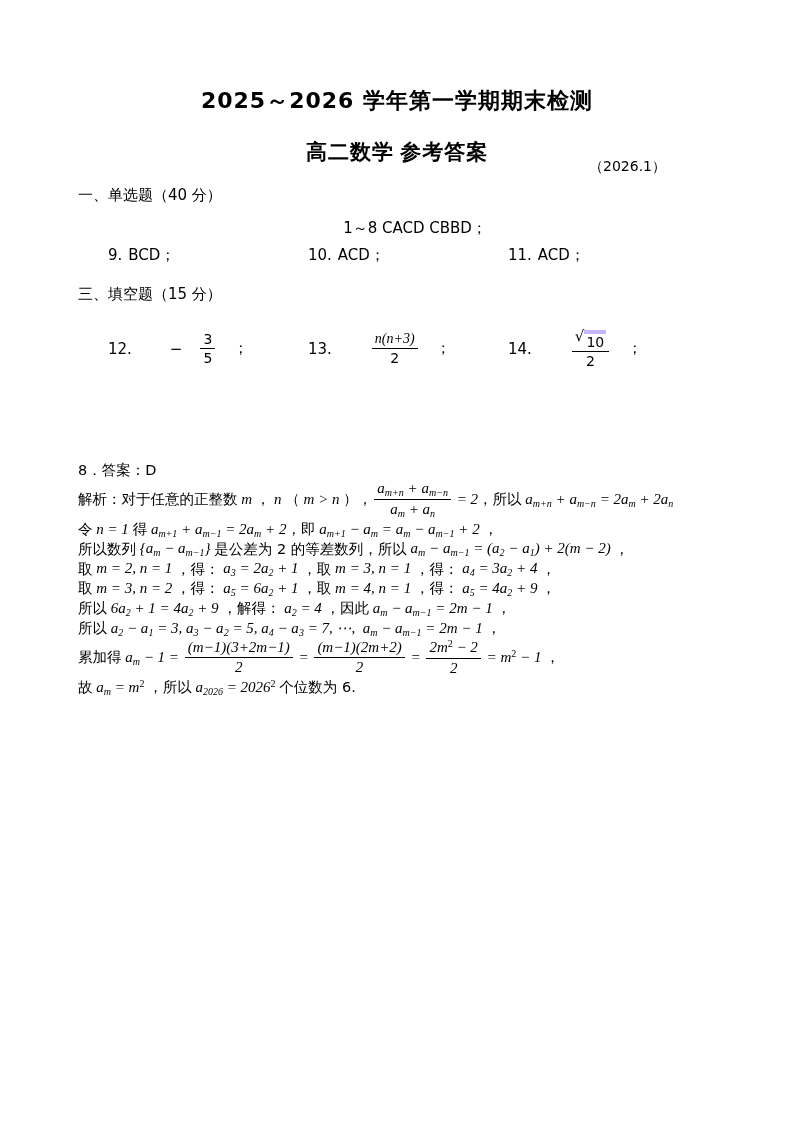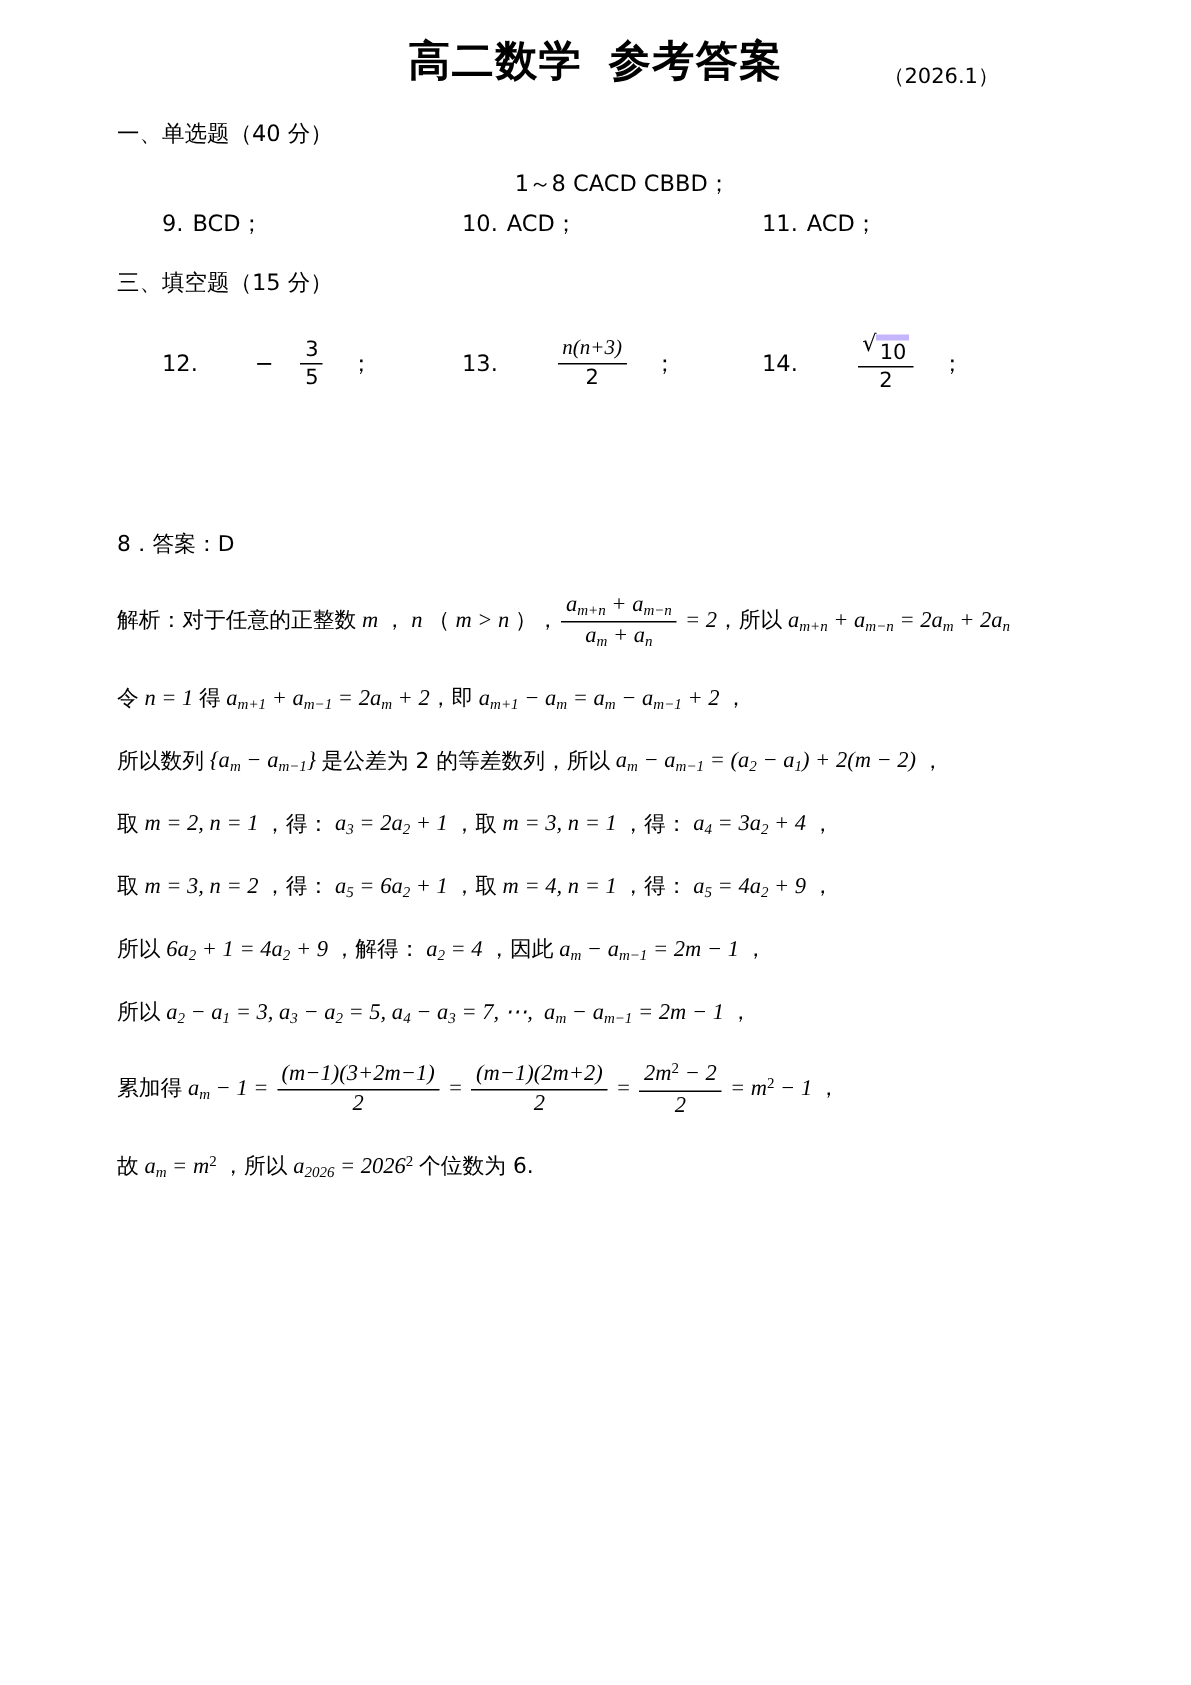--- a/index.html
+++ b/index.html
@@ -29,24 +29,24 @@
     letter-spacing: 1px;
     margin-top: 86px;
     font-family: "DejaVu Sans", "Liberation Sans", sans-serif;
   }
   .title2-wrap {
     position: relative;
     margin-top: 22px;
     text-align: center;
   }
   .title2 {
-    font-size: 28px;
+    font-size: 21px;
     font-weight: bold;
     letter-spacing: 1px;
-    font-family: Liberation Mono, monospace;
+    font-family: Liberation Serif, serif;
   }
   .title-date {
     position: absolute;
     right: 50px;
     top: 20px;
     font-size: 14px;
     font-family: "DejaVu Sans", "Liberation Sans", sans-serif;
   }
   .sec-head {
     font-size: 15px;
@@ -110,38 +110,38 @@
   .sqrt .rad-body {
     border-top: 4px solid #c4b5fd;
     padding: 0 2px;
     margin-top: 1px;
   }
   .sol-block {
     margin-top: 92px;
   }
   .sol-line {
     font-size: 14.5px;
-    margin-top: 22px;
     font-family: "DejaVu Sans", "Liberation Sans", sans-serif;
     line-height: 1.3;
     display: flex;
     align-items: center;
     flex-wrap: wrap;
   }
   .sol-line.first { margin-top: 1px; }
   .math { font-family: "Liberation Serif", serif; font-style: italic; font-size: 15px; }
   .sub { font-size: 10px; vertical-align: -0.28em; font-style: italic; }
   .sup { font-size: 10px; vertical-align: 0.5em; font-style: normal; }
   .gap { display: inline-block; width: 6px; }
 </style>
 </head>
 <body>
 
 <div class="page">
 
+  <div class="title1">2025～2026 学年第一学期期末检测</div>
 
   <div class="title2-wrap">
     <span class="title2">高二数学  参考答案</span>
     <span class="title-date">（2026.1）</span>
   </div>
 
   <div class="sec-head">一、单选题（40 分）</div>
   <div class="sec-body">1～8    CACD    CBBD；</div>
 
   <div class="ans-row">

